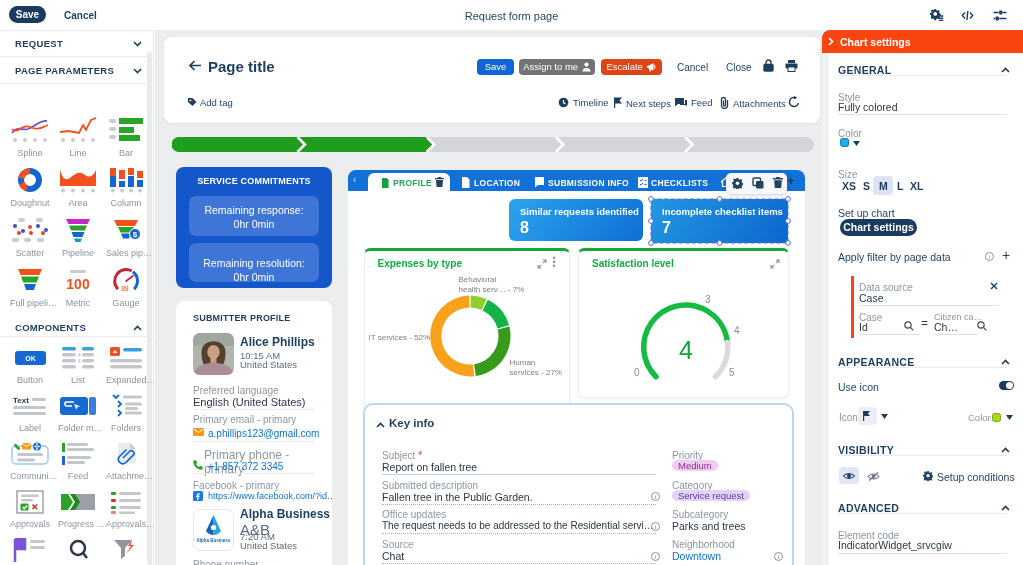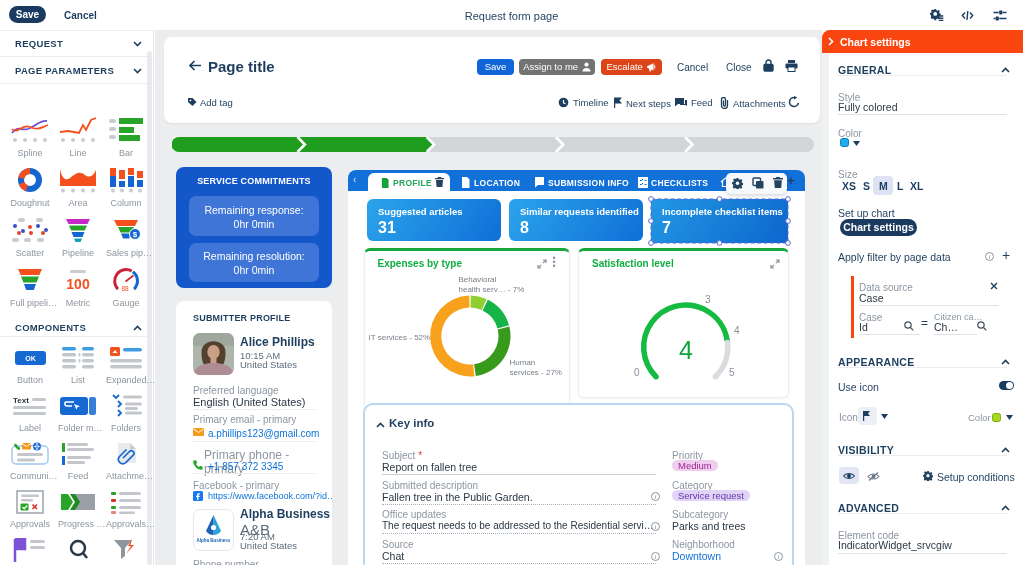--- a/index.html
+++ b/index.html
@@ -463,21 +463,21 @@
     <path d="M125.5 0 L132.9 7.5 L125.5 15"></path>
     <path d="M254.7 0 L262.1 7.5 L254.7 15"></path>
     <path d="M383.9 0 L391.3 7.5 L383.9 15"></path>
     <path d="M513.1 0 L520.5 7.5 L513.1 15"></path>
   </g>
 </svg>
 
 <div class="abs" style="left:176px;top:167px;width:156px;height:121px;background:#1457cb;border-radius:8px;color:#fff;">
   <div style="text-align:center;margin-top:9px;font-size:9px;font-weight:bold;letter-spacing:.2px;">SERVICE COMMITMENTS</div>
   <div class="abs" style="left:13px;top:29px;width:130px;height:40px;background:#3e75d7;border-radius:7px;font-size:10.5px;text-align:center;padding-top:7px;line-height:14px;">Remaining response:<br>0hr 0min</div>
-  <div class="abs" style="left:13px;top:76px;width:130px;height:39px;background:#3e75d7;border-radius:7px;font-size:10.5px;text-align:center;padding-top:6px;line-height:14px;">Remaining resolution:<br>0hr 0min</div>
+  <div class="abs" style="left:13px;top:76px;width:130px;height:39px;background:#3e75d7;border-radius:7px;font-size:10.5px;text-align:center;padding-top:13px;line-height:14px;">Remaining resolution:<br>0hr 0min</div>
 </div>
 
 <div id="submitter" class="abs" style="left:176px;top:301px;width:156px;height:264px;background:#fff;border-radius:8px 8px 0 0;overflow:hidden;">
   <div class="abs navy" style="left:17px;top:12px;font-size:9px;font-weight:bold;letter-spacing:.2px;">SUBMITTER PROFILE</div>
 
   <svg class="abs" style="left:17px;top:32px;border-radius:7px" width="41" height="42" viewBox="0 0 41 42">
     <rect width="41" height="42" fill="#aeb6ab"></rect>
     <rect y="0" width="41" height="13" fill="#9fa89e"></rect>
     <path d="M8.5 19 C8.5 4.5 32.5 4.5 32.5 19 C32.5 27 31 31 28.5 33.5 L12.5 33.5 C10 31 8.5 27 8.5 19z" fill="#54402f"></path>
     <ellipse cx="20.5" cy="19" rx="6.2" ry="7" fill="#c99f85"></ellipse>
@@ -567,24 +567,20 @@
   <svg class="abs" style="left:404px;top:7px" width="12" height="12" viewBox="0 0 12 12" fill="#24435f">
         <rect x="1" y="1" width="7.5" height="7.5" rx="1" fill="none" stroke="#24435f" stroke-width="1.4"></rect>
         <rect x="4" y="4" width="7.5" height="7.5" rx="1"></rect>
       </svg>
   <svg class="abs" style="left:425px;top:7px" width="10" height="11" viewBox="0 0 9 10" fill="#24435f">
         <path d="M3 0h3l.5 1H9v1.3H0V1h2.5z"></path>
         <path d="M1 3h7l-.6 7H1.6z"></path>
       </svg>
   <div class="abs" style="left:439px;top:3px;font-size:13px;font-weight:bold;color:#1d3e5e;">+</div>
 
-  <div class="abs" style="left:19px;top:29px;width:134px;height:42px;border-radius:6px;background:linear-gradient(125deg,#2ba4ec,#0f6fd6);color:#fff;">
-    <div style="margin:7px 0 0 11px;font-size:9.5px;font-weight:bold;white-space:nowrap;">Suggested articles</div>
-    <div style="margin:2px 0 0 11px;font-size:16px;font-weight:bold;">31</div>
-  </div>
   <div class="abs" style="left:161px;top:29px;width:134px;height:42px;border-radius:6px;background:linear-gradient(125deg,#2ba4ec,#0f6fd6);color:#fff;">
     <div style="margin:7px 0 0 11px;font-size:9.5px;font-weight:bold;white-space:nowrap;">Similar requests identified</div>
     <div style="margin:2px 0 0 11px;font-size:16px;font-weight:bold;">8</div>
   </div>
   <div class="abs" style="left:303px;top:29px;width:137px;height:44px;border-radius:2px;background:linear-gradient(125deg,#2298e4,#0d66cd);color:#fff;">
     <div style="margin:7px 0 0 11px;font-size:9.5px;font-weight:bold;white-space:nowrap;">Incomplete checklist items</div>
     <div style="margin:2px 0 0 11px;font-size:16px;font-weight:bold;">7</div>
   </div>
 
   <svg class="abs" style="left:297px;top:23px" width="149" height="56" viewBox="0 0 149 56">

